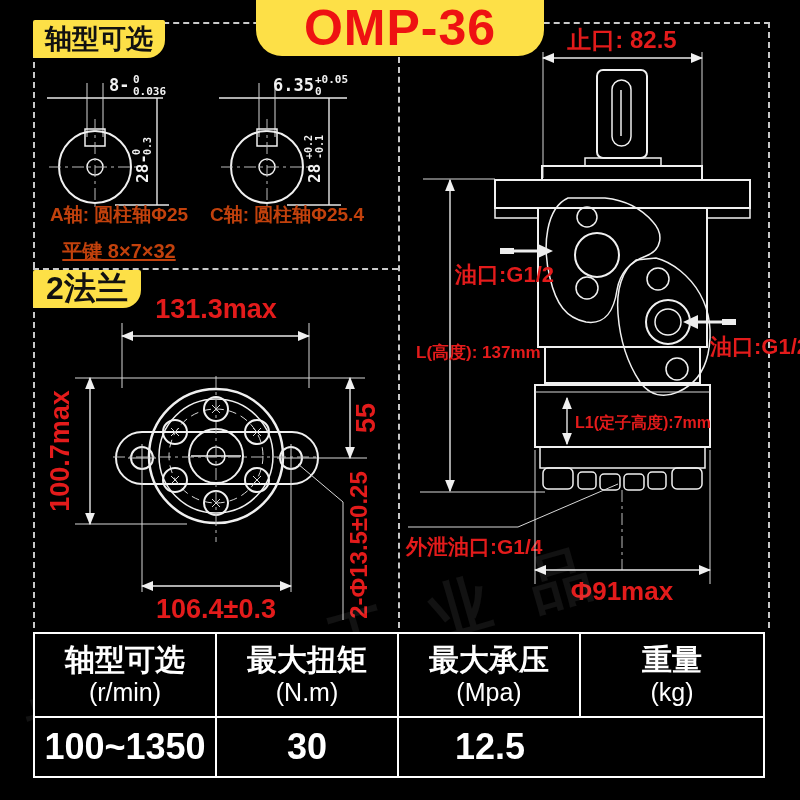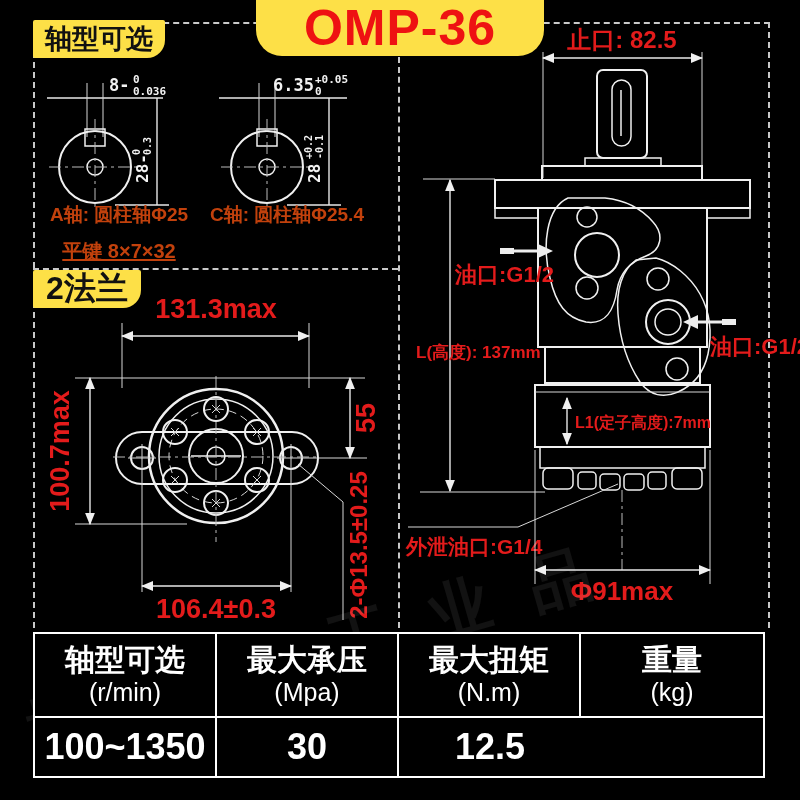--- a/index.html
+++ b/index.html
@@ -306,26 +306,26 @@
       <text class="rtxt" x="222" y="578" font-size="26" text-anchor="middle">Φ91max</text>
     </g>
   </svg>
 
   <div id="spec-table">
     <div class="th">
       <div class="t">轴型可选</div>
       <div class="u">(r/min)</div>
     </div>
     <div class="th">
+      <div class="t">最大扭矩</div>
+      <div class="u">(N.m)</div>
+    </div>
+    <div class="th">
       <div class="t">最大承压</div>
       <div class="u">(Mpa)</div>
-    </div>
-    <div class="th">
-      <div class="t">最大扭矩</div>
-      <div class="u">(N.m)</div>
     </div>
     <div class="th">
       <div class="t">重量</div>
       <div class="u">(kg)</div>
     </div>
     <div class="td">100~1350</div>
     <div class="td">30</div>
     <div class="td">12.5</div>
   </div>
 

